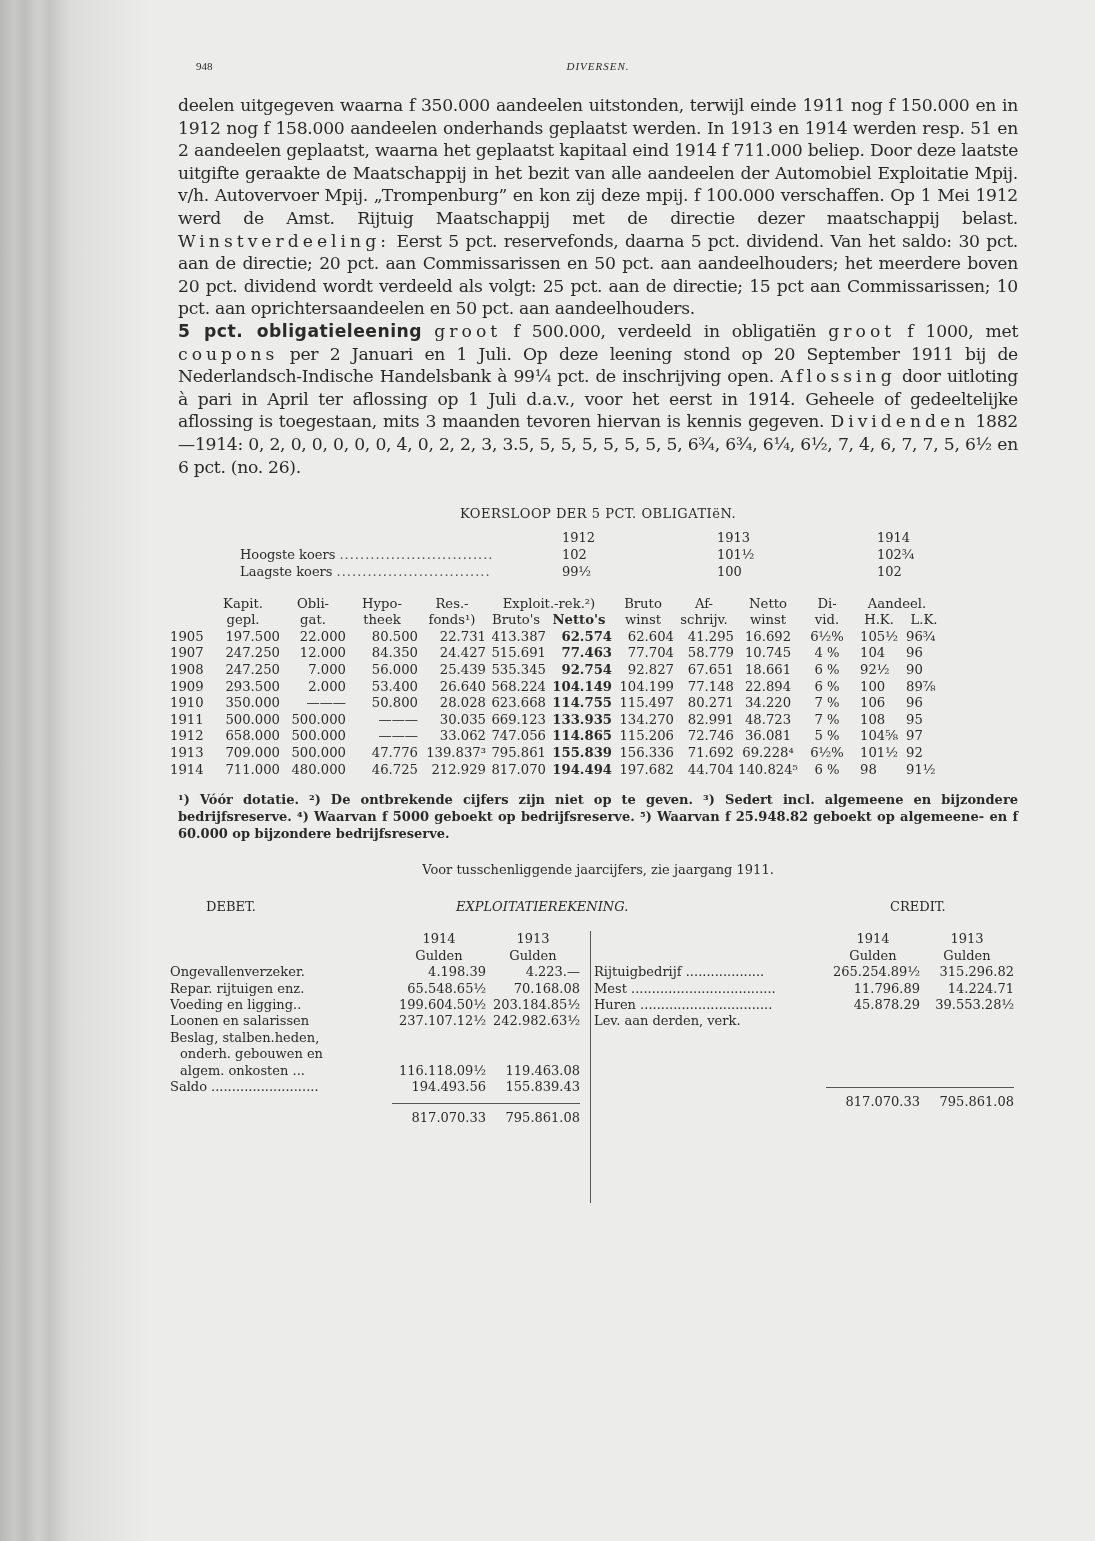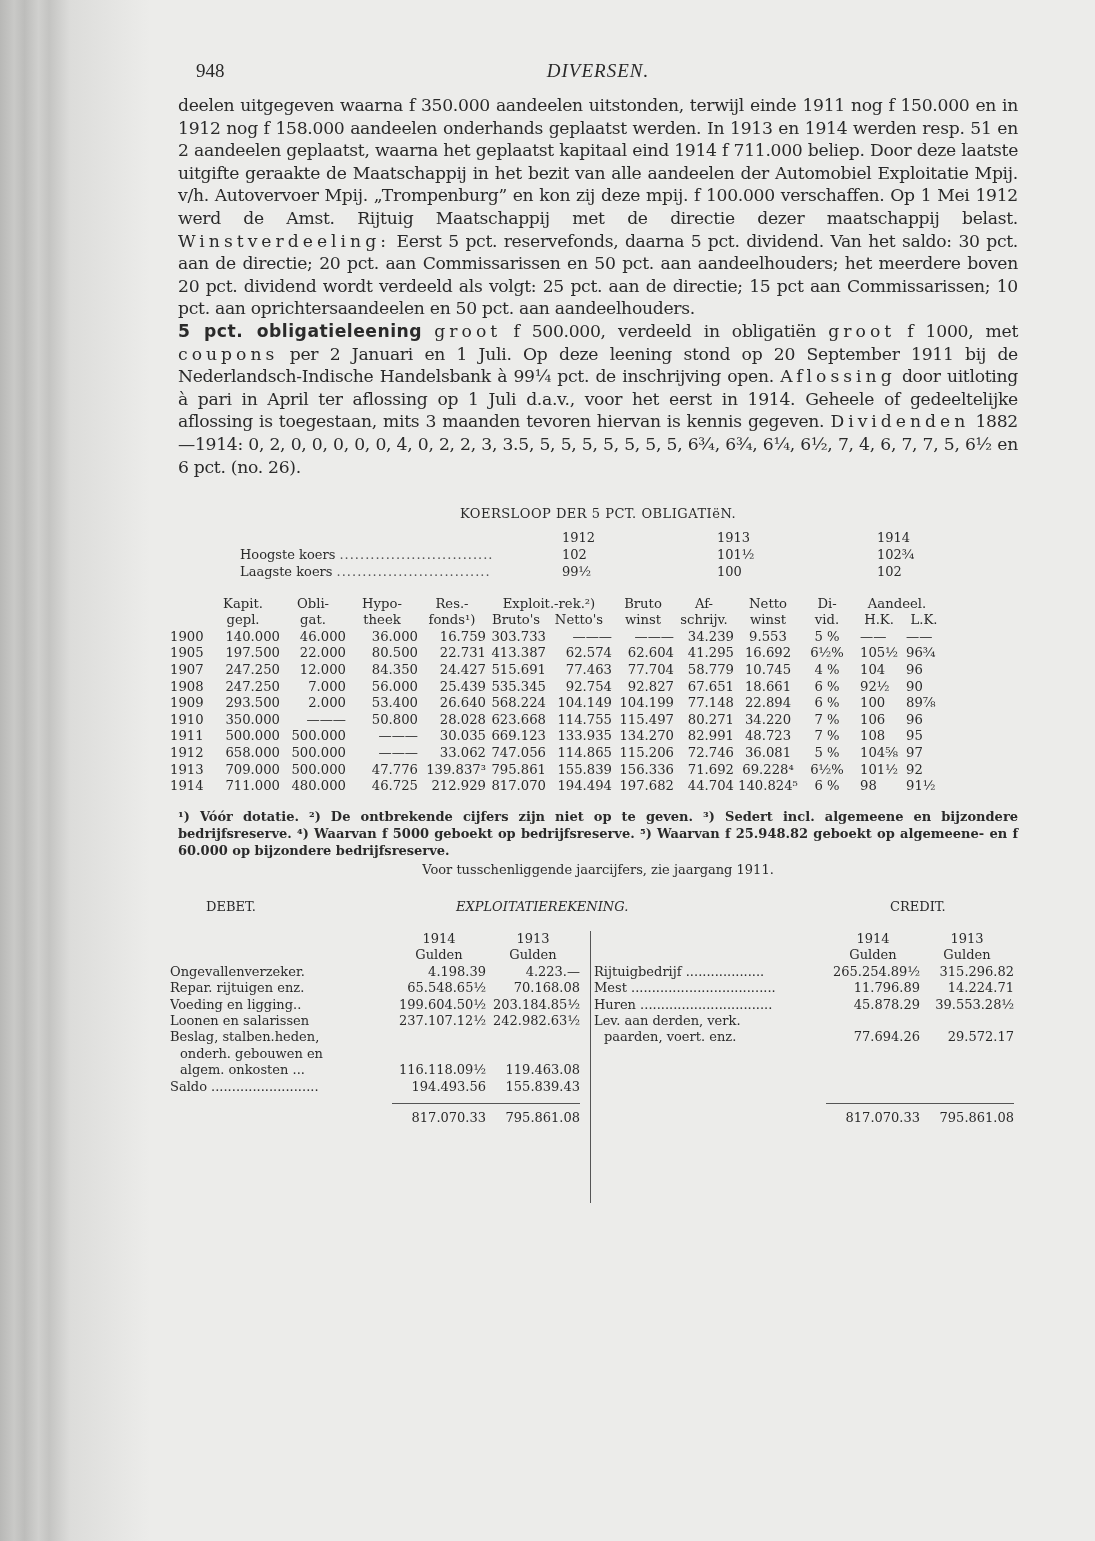--- a/index.html
+++ b/index.html
@@ -12,21 +12,21 @@
   }
   .binding {
     position: absolute; left: 0; top: 0; width: 70px; height: 1541px;
     background: linear-gradient(90deg, #b8b8b6 0%, #c9c9c7 20%, #bdbdbb 35%, #d0d0ce 55%, #c4c4c2 70%, #dcdcda 100%);
   }
   .binding-fade {
     position: absolute; left: 70px; top: 0; width: 80px; height: 1541px;
     background: linear-gradient(90deg, #dcdcda 0%, #ececea 100%);
   }
   .page { position: absolute; left: 178px; top: 60px; width: 840px; }
-  .header { position: relative; height: 34px; font-size: 19px; }
+  .header { position: relative; height: 34px; font-size: 11px; }
   .page-num { position: absolute; left: 18px; top: 0; font-family: "Liberation Serif", serif; }
   .running-title { position: absolute; left: 0; right: 0; text-align: center; font-style: italic; letter-spacing: 1px; font-family: "Liberation Serif", serif; }
   .body-text {
     font-size: 17.2px; line-height: 22.6px; text-align: justify;
     font-family: "DejaVu Serif", serif; letter-spacing: -0.3px;
   }
   .body-text p { margin: 0; }
   .spaced { letter-spacing: 4px; }
   .bold-sans { font-family: "DejaVu Sans", sans-serif; font-weight: bold; letter-spacing: 0.5px; margin-top: 24px; }
   .koers-title { text-align: center; margin-top: 28px; font-size: 13px; letter-spacing: 0.5px; }
@@ -40,30 +40,30 @@
   .dots { letter-spacing: 1px; color: #555; }
   .stats { margin-top: 16px; font-size: 13.2px; margin-left: -8px; }
   .stats th { font-weight: normal; padding: 0; text-align: center; line-height: 16px; vertical-align: bottom; }
   .stats td { padding: 0; height: 16.6px; text-align: right; white-space: nowrap; }
   .stats td.yr { text-align: left; width: 36px; }
   .stats .w-kap { width: 74px; }
   .stats .w-obl { width: 66px; }
   .stats .w-hyp { width: 72px; }
   .stats .w-res { width: 68px; }
   .stats .w-bru { width: 60px; }
-  .stats .w-net { width: 66px; }
+  .stats .w-net { width: 66px; font-weight: bold; }
   .stats .w-bw { width: 62px; }
   .stats .w-af { width: 60px; }
   .stats .w-nw { width: 68px; text-align: center; }
   .stats .w-div { width: 50px; text-align: center !important; }
   .stats .w-hk { width: 46px; text-align: left !important; padding-left: 8px !important; }
   .stats .w-lk { width: 36px; text-align: left !important; }
   .footnotes { margin-top: 14px; font-size: 13px; line-height: 17px; text-align: justify; font-weight: bold; }
   .footnotes p { margin: 0; }
-  .center-note { text-align: center; margin-top: 3px; font-size: 13px; }
+  .center-note { text-align: center; margin-top: 20px; font-size: 13px; }
   .expl-head { position: relative; height: 22px; margin-top: 22px; font-size: 13px; }
   .expl-head .debet { position: absolute; left: 28px; }
   .expl-head .title { position: absolute; left: 278px; font-style: italic; }
   .expl-head .credit { position: absolute; left: 712px; }
   .expl { position: relative; margin-top: 10px; font-size: 13px; line-height: 16.4px; }
   .expl .side { position: absolute; top: 0; }
   .expl .left { left: -8px; width: 410px; }
   .expl .right { left: 412px; width: 420px; border-left: 1px solid #555; padding-left: 3px; height: 272px; }
   .expl .row { display: flex; height: 16.4px; }
   .expl .lab { flex: 1; white-space: nowrap; overflow: hidden; }
@@ -156,35 +156,20 @@
         <th>winst</th>
         <th>schrijv.</th>
         <th>winst</th>
         <th>vid.</th>
         <th>H.K.</th>
         <th>L.K.</th>
       </tr>
     </thead>
     <tbody id="stats-body">
         <tr>
-          <td class="yr">1900</td>
-          <td class="w-kap">140.000</td>
-          <td class="w-obl">46.000</td>
-          <td class="w-hyp">36.000</td>
-          <td class="w-res">16.759</td>
-          <td class="w-bru">303.733</td>
-          <td class="w-net">———</td>
-          <td class="w-bw">———</td>
-          <td class="w-af">34.239</td>
-          <td class="w-nw">9.553</td>
-          <td class="w-div">5 %</td>
-          <td class="w-hk">——</td>
-          <td class="w-lk">——</td>
-        </tr>
-        <tr>
           <td class="yr">1905</td>
           <td class="w-kap">197.500</td>
           <td class="w-obl">22.000</td>
           <td class="w-hyp">80.500</td>
           <td class="w-res">22.731</td>
           <td class="w-bru">413.387</td>
           <td class="w-net">62.574</td>
           <td class="w-bw">62.604</td>
           <td class="w-af">41.295</td>
           <td class="w-nw">16.692</td>
@@ -413,25 +398,20 @@
           <div class="row">
             <span class="lab">Huren ................................</span>
             <span class="v1">45.878.29</span>
             <span class="v2">39.553.28½</span>
           </div>
           <div class="row">
             <span class="lab">Lev. aan derden, verk.</span>
             <span class="v1"></span>
             <span class="v2"></span>
           </div>
-          <div class="row">
-            <span class="lab indent">paarden, voert. enz.</span>
-            <span class="v1">77.694.26</span>
-            <span class="v2">29.572.17</span>
-          </div>
         </div>
       <div style="height:49px"></div>
       <div class="totline"></div>
       <div class="row" style="margin-top:6px">
         <span class="lab"></span>
         <span class="v1">817.070.33</span>
         <span class="v2">795.861.08</span>
       </div>
     </div>
   </div>

